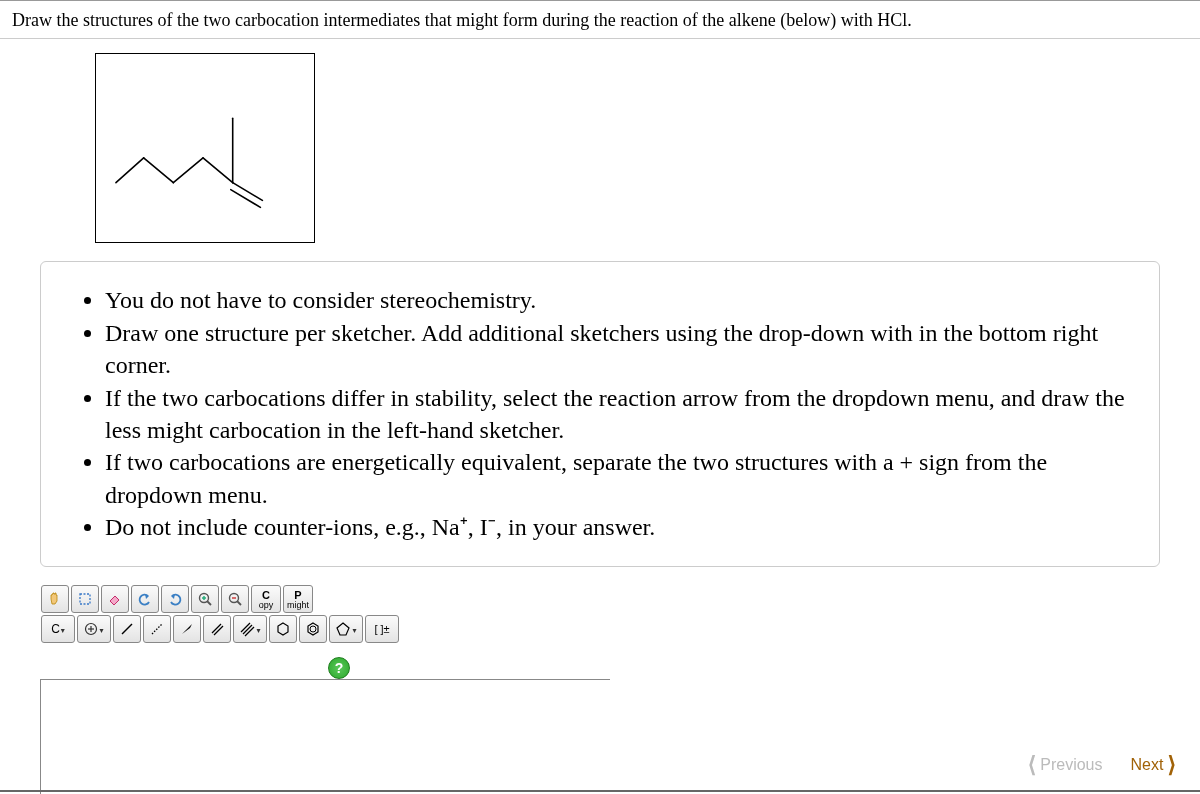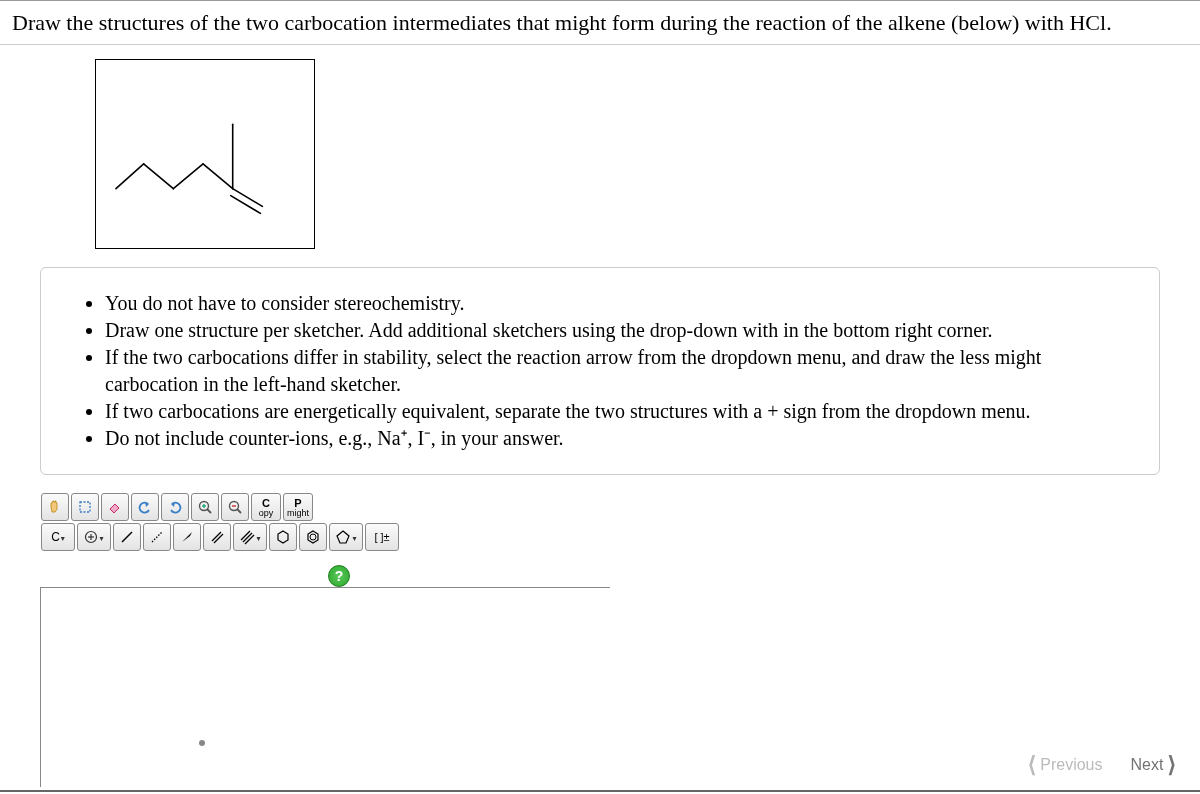--- a/index.html
+++ b/index.html
@@ -9,21 +9,21 @@
     color: #000;
     background: #fff;
     width: 1200px;
     height: 794px;
     position: relative;
     overflow: hidden;
   }
   .top-border { border-top: 1px solid #999; }
   .question-text {
     padding: 8px 12px 6px 12px;
-    font-size: 22px;
+    font-size: 18px;
     line-height: 1.3;
     border-bottom: 1px solid #ccc;
   }
   .structure-box {
     width: 220px;
     height: 190px;
     border: 1.5px solid #000;
     margin: 14px 0 18px 95px;
     position: relative;
   }
@@ -33,21 +33,21 @@
     border: 1px solid #ccc;
     border-radius: 6px;
     padding: 22px 24px 22px 24px;
     background: #fff;
   }
   .instructions-panel ul {
     list-style: disc;
     padding-left: 40px;
   }
   .instructions-panel li {
-    font-size: 20px;
+    font-size: 24px;
     line-height: 1.35;
     margin: 0;
   }
   .sketcher-area {
     margin: 10px 0 0 40px;
     width: 570px;
   }
   .toolbar-row {
     display: flex;
     gap: 0;
@@ -113,21 +113,21 @@
     position: absolute;
     bottom: 16px;
     right: 24px;
     display: flex;
     gap: 28px;
     align-items: center;
     font-family: Arial, sans-serif;
     font-size: 16px;
   }
   .nav-prev { color: #bbb; display: flex; align-items: center; gap: 4px; }
-  .nav-next { color: #737373; display: flex; align-items: center; gap: 4px; cursor: pointer; }
+  .nav-next { color: #a16207; display: flex; align-items: center; gap: 4px; cursor: pointer; }
   .nav-prev .chev, .nav-next .chev { font-size: 22px; font-weight: bold; }
   .bottom-line {
     position: absolute;
     left: 0; right: 0; bottom: 2px;
     border-bottom: 2px solid #666;
   }
 </style>
 </head>
 <body>
 

